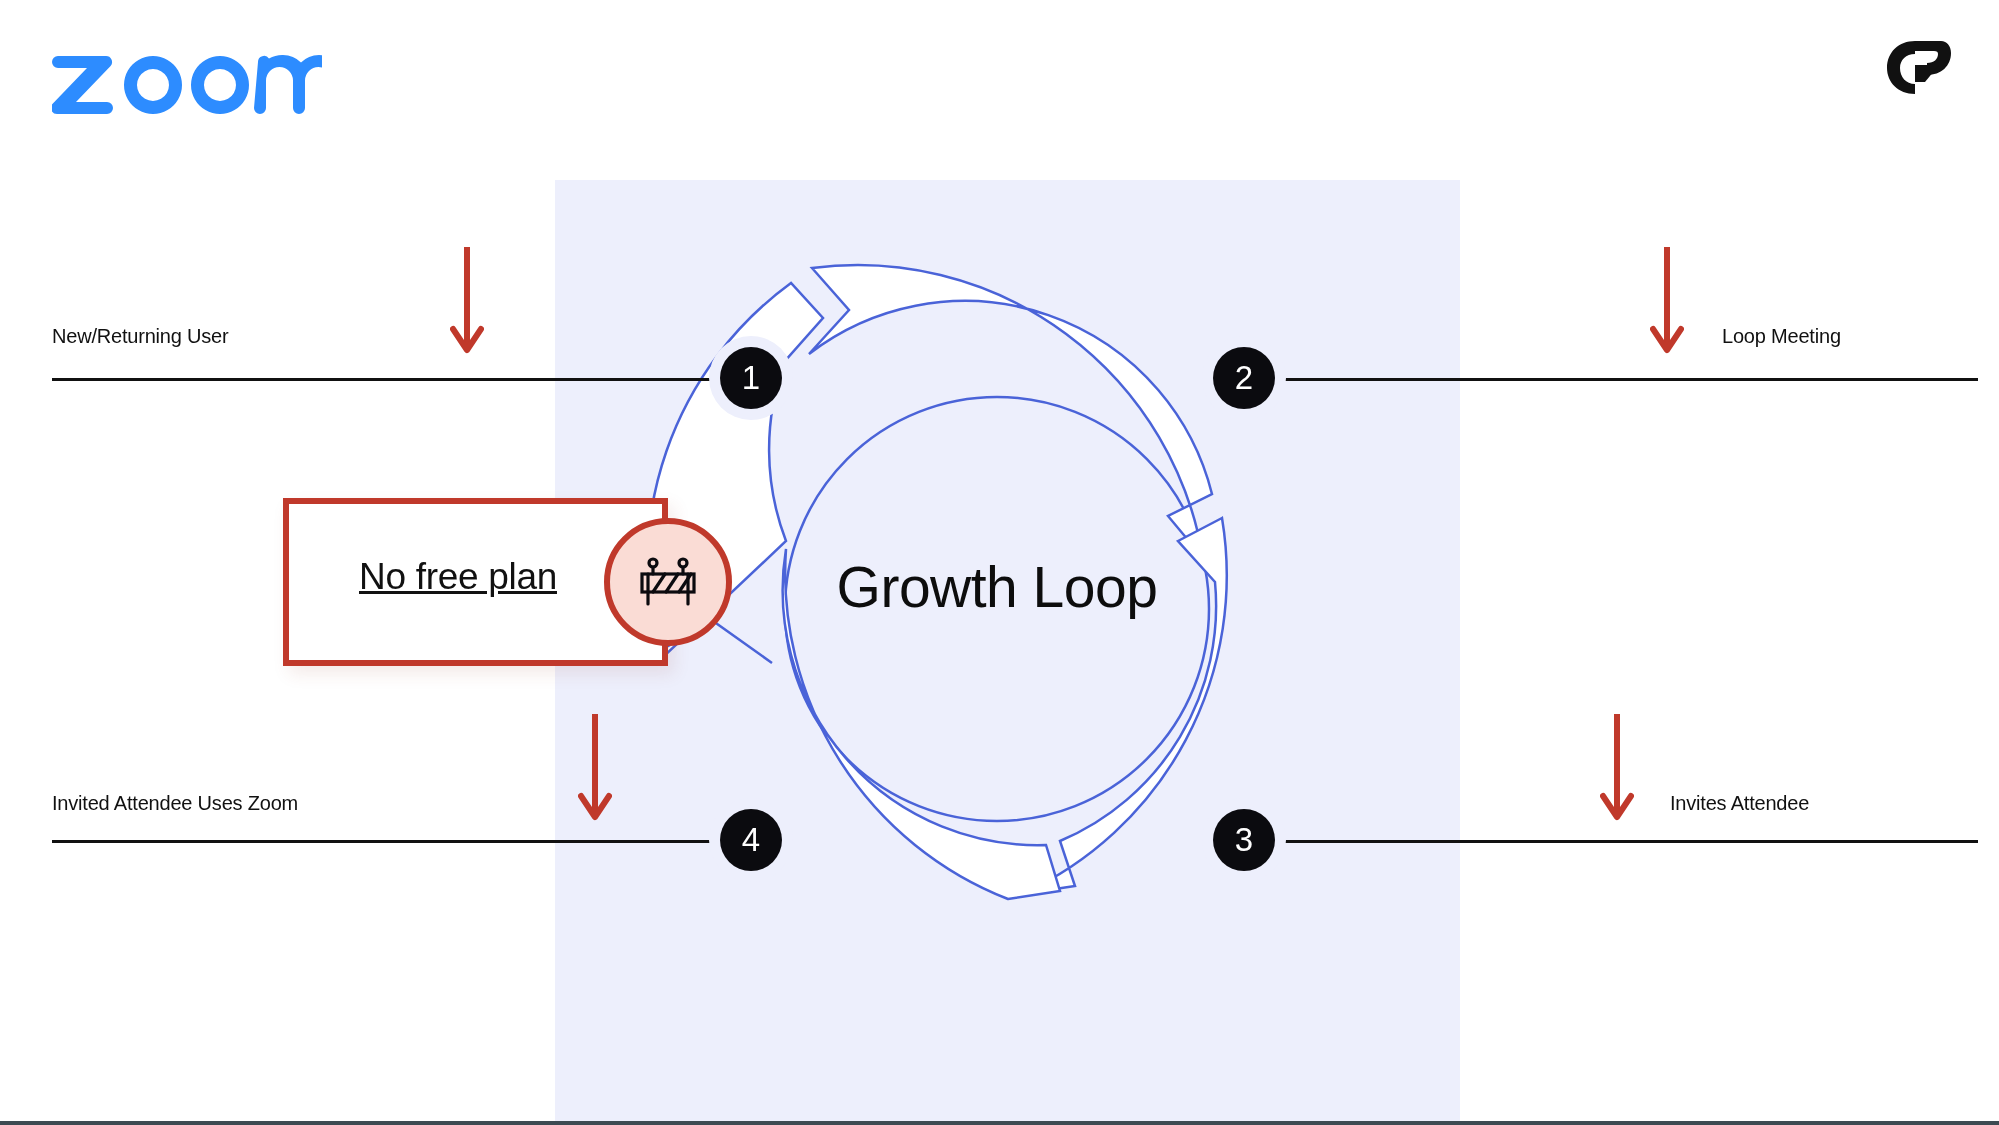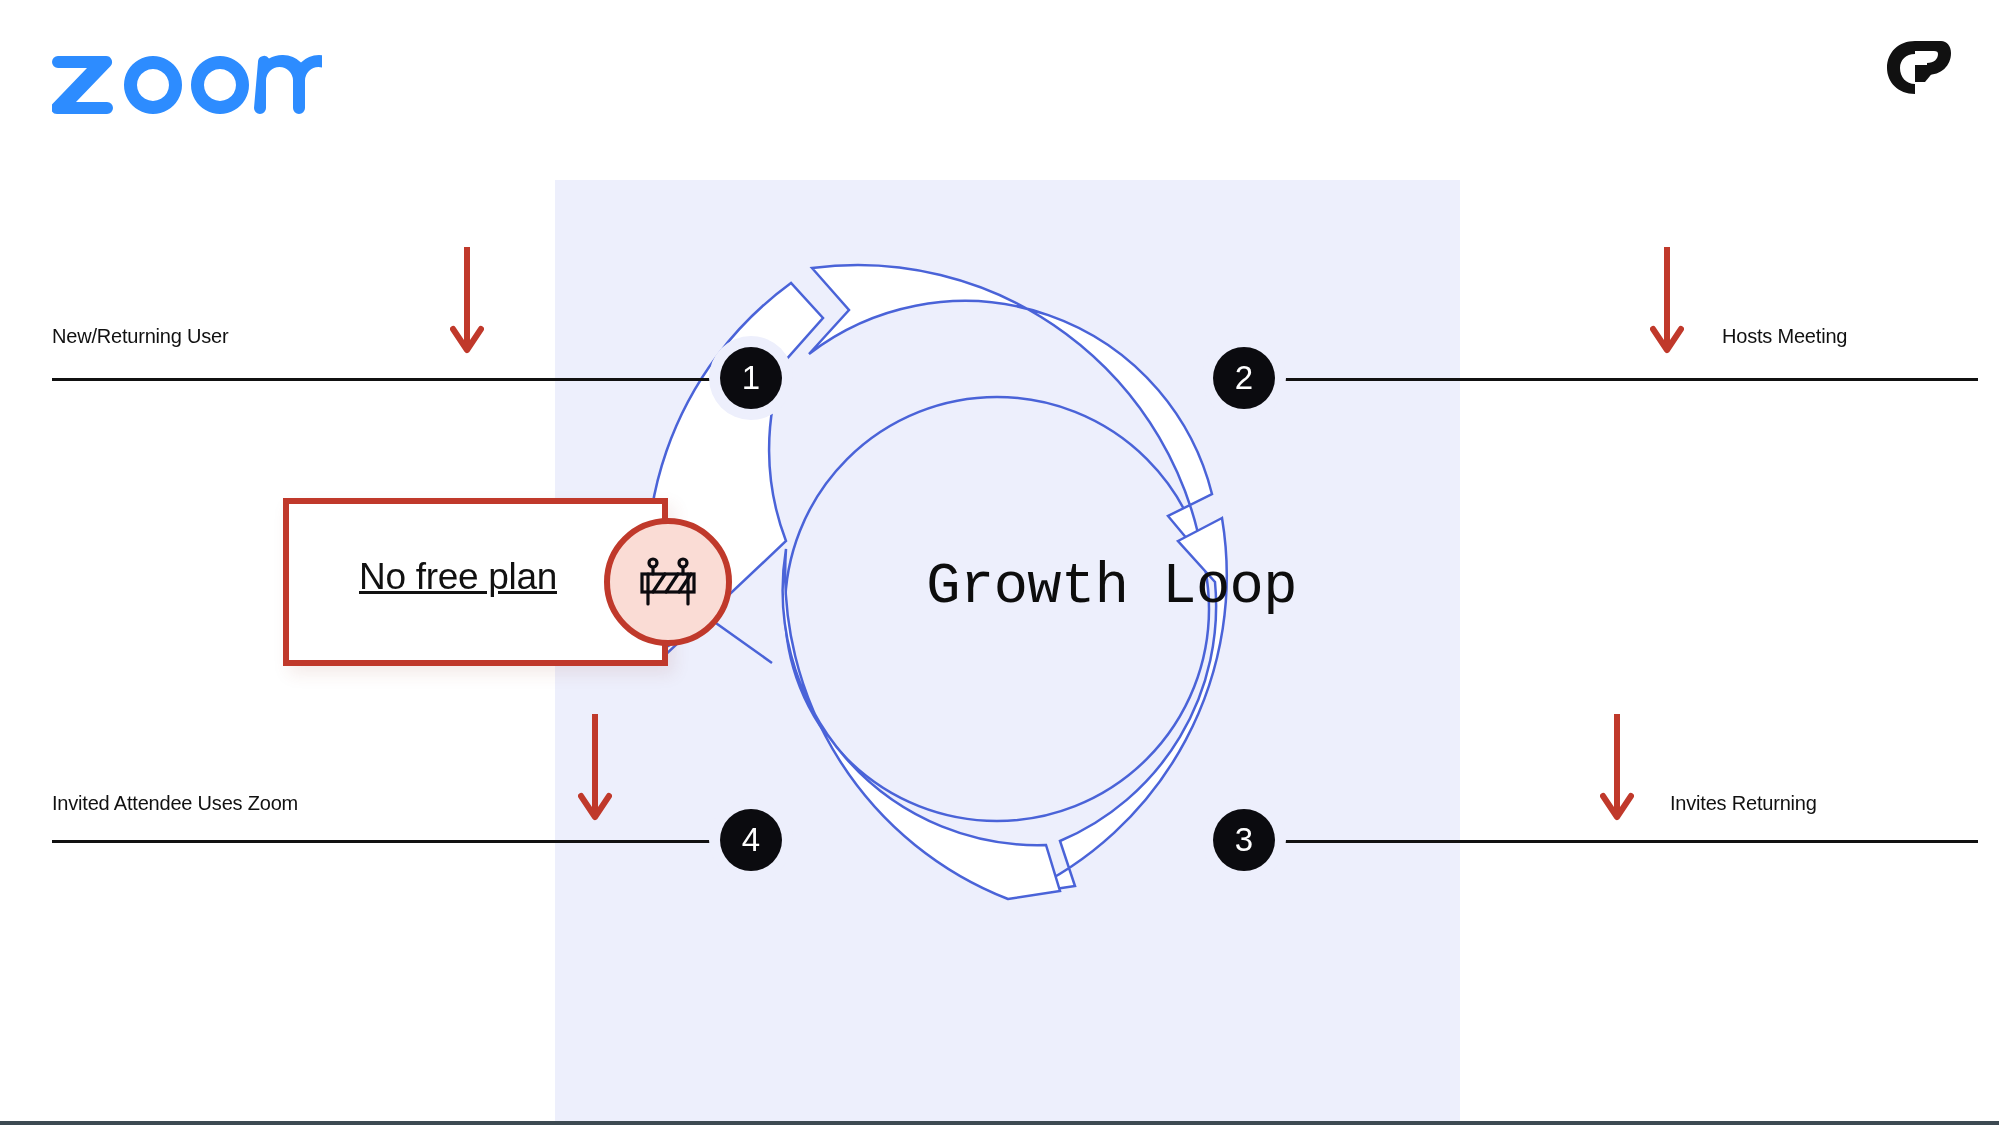--- a/index.html
+++ b/index.html
@@ -55,27 +55,26 @@
     height: 1125px;
   }
   .loop-svg { display: block; }
 
   
   .loop-center-title {
     position: absolute;
     left: 697px;
     top: 559px;
     width: 600px;
-    text-align: right;
+    text-align: center;
     font-size: 57px;
     font-weight: 400;
     color: #0d0d0d;
     letter-spacing: -0.5px;
     line-height: 1;
-    font-family: Liberation Mono, monospace;
   }
 
   
   .step-badge {
     position: absolute;
     width: 62px;
     height: 62px;
     border-radius: 50%;
     background: #0b0b0f;
     color: #ffffff;
@@ -264,23 +263,23 @@
   <div class="step-badge s4">
     <span>4</span>
   </div>
 
   <div class="connector-rule rule-tl"></div>
   <div class="connector-rule rule-tr"></div>
   <div class="connector-rule rule-bl"></div>
   <div class="connector-rule rule-br"></div>
 
   <div class="connector-label lbl-tl">New/Returning User</div>
-  <div class="connector-label lbl-tr">Hosts Meeting</div>
+  <div class="connector-label lbl-tr">Loop Meeting</div>
   <div class="connector-label lbl-bl">Invited Attendee Uses Zoom</div>
-  <div class="connector-label lbl-br">Invites Returning</div>
+  <div class="connector-label lbl-br">Invites Attendee</div>
 
   <div class="down-arrow arr-tl">
     <svg viewBox="0 0 34 112" width="34" height="112">
       <line x1="17" y1="2" x2="17" y2="100" stroke="#c0392b" stroke-width="6"></line>
       <polyline points="3,84 17,105 31,84" fill="none" stroke="#c0392b" stroke-width="6" stroke-linecap="round" stroke-linejoin="round"></polyline>
     </svg>
   </div>
   <div class="down-arrow arr-tr">
     <svg viewBox="0 0 34 112" width="34" height="112">
       <line x1="17" y1="2" x2="17" y2="100" stroke="#c0392b" stroke-width="6"></line>

